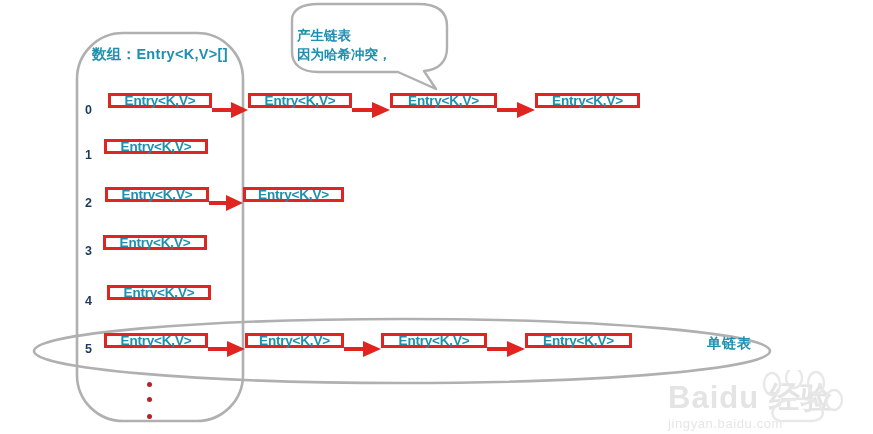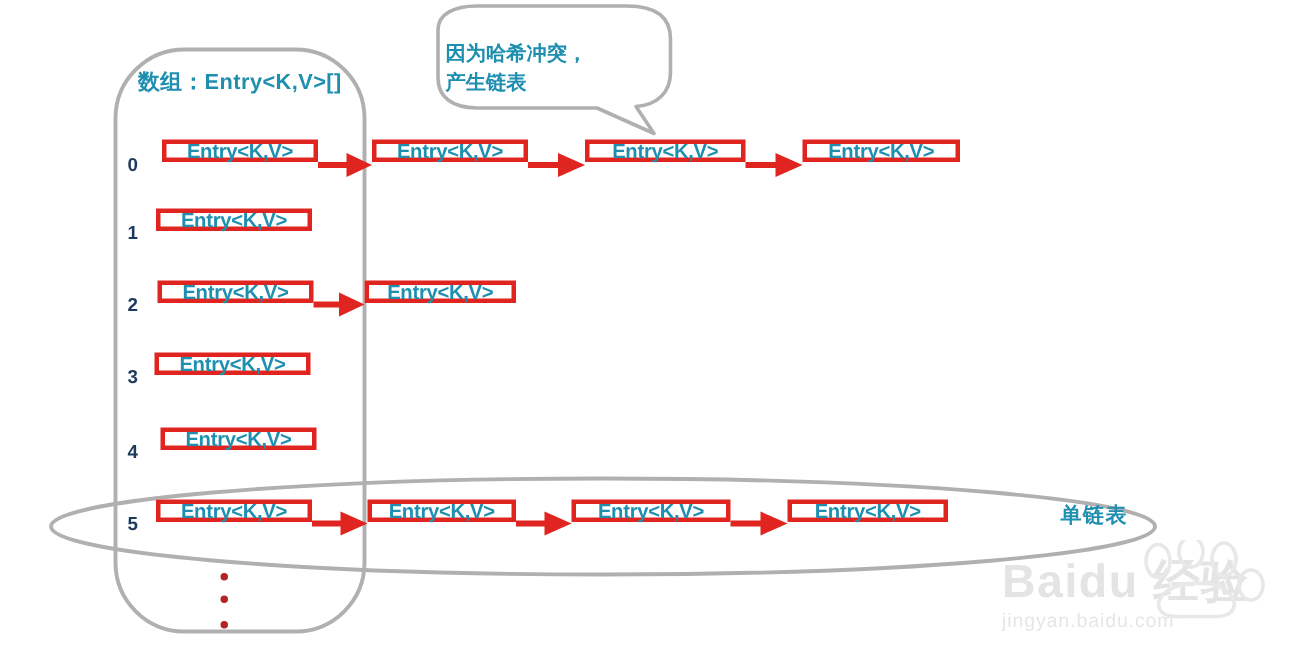--- a/index.html
+++ b/index.html
@@ -92,21 +92,21 @@
     width: 5px;
     height: 5px;
     border-radius: 50%;
     background: #b32424;
     z-index: 6;
   }
   
   .watermark {
     position: absolute;
     left: 668px;
-    top: 372px;
+    top: 382px;
     z-index: 2;
     pointer-events: none;
     user-select: none;
   }
   .wm-main {
     font-size: 31px;
     font-weight: bold;
     color: #e4e4e4;
     letter-spacing: 1px;
     line-height: 32px;
@@ -176,22 +176,22 @@
     </g>
     <g>
       <line x1="487" y1="349" x2="510" y2="349" stroke="#e0241f" stroke-width="4"></line>
       <polygon points="507,341 525,349 507,357" fill="#e0241f"></polygon>
     </g>
   </svg>
 
   <div class="array-title">数组：Entry&lt;K,V&gt;[]</div>
 
   <div class="callout-text">
+    <div>产生链表</div>
     <div>因为哈希冲突，</div>
-    <div>产生链表</div>
   </div>
 
   <div class="index-label" style="left:85px; top:103px;">0</div>
   <div class="index-label" style="left:85px; top:148px;">1</div>
   <div class="index-label" style="left:85px; top:196px;">2</div>
   <div class="index-label" style="left:85px; top:244px;">3</div>
   <div class="index-label" style="left:85px; top:294px;">4</div>
   <div class="index-label" style="left:85px; top:342px;">5</div>
 
   <div class="entry-box" style="left:108px; top:93px; width:104px;">Entry&lt;K,V&gt;</div>

